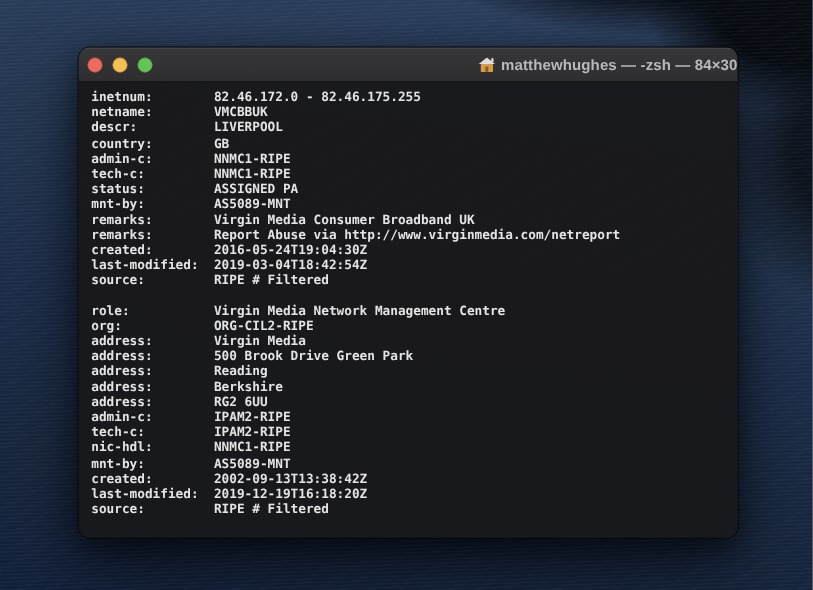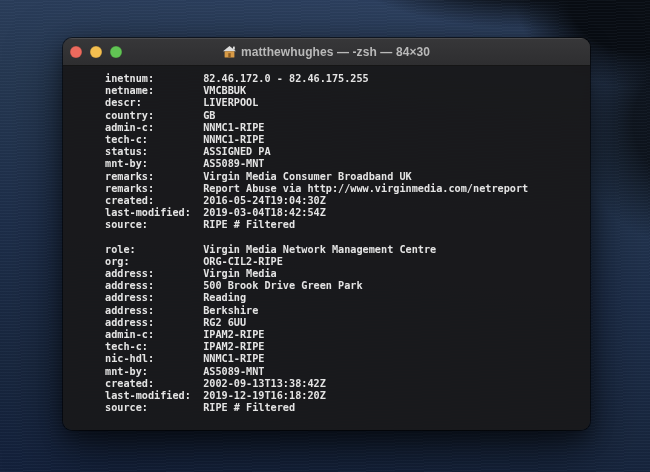--- a/index.html
+++ b/index.html
@@ -57,21 +57,21 @@
     border: none;
     padding: 0;
     cursor: pointer;
     box-shadow: inset 0 0 0 0.5px rgba(0,0,0,0.25);
   }
 
   .title-wrap {
     flex: 1;
     display: flex;
     align-items: center;
-    justify-content: center;
+    justify-content: flex-end;
     gap: 5px;
   }
   .title-text {
     font-size: 12px;
     font-weight: 600;
     color: #b9b9b9;
     letter-spacing: 0.1px;
     white-space: nowrap;
   }
   .home-icon-svg { display: block; }
@@ -84,21 +84,20 @@
     line-height: 12.2px;
     color: #e4e4e4;
     white-space: pre;
     cursor: text;
     height: 363px;
   }
   .term-line { height: 12.2px; }
   .term-label {
     display: inline-block;
     min-width: 16ch;
-    margin-left: 32px;
   }
   .blank-line { height: 12.2px; }
 </style>
 </head>
 <body>
 
 <div class="desktop">
 
   <div class="window">
 

